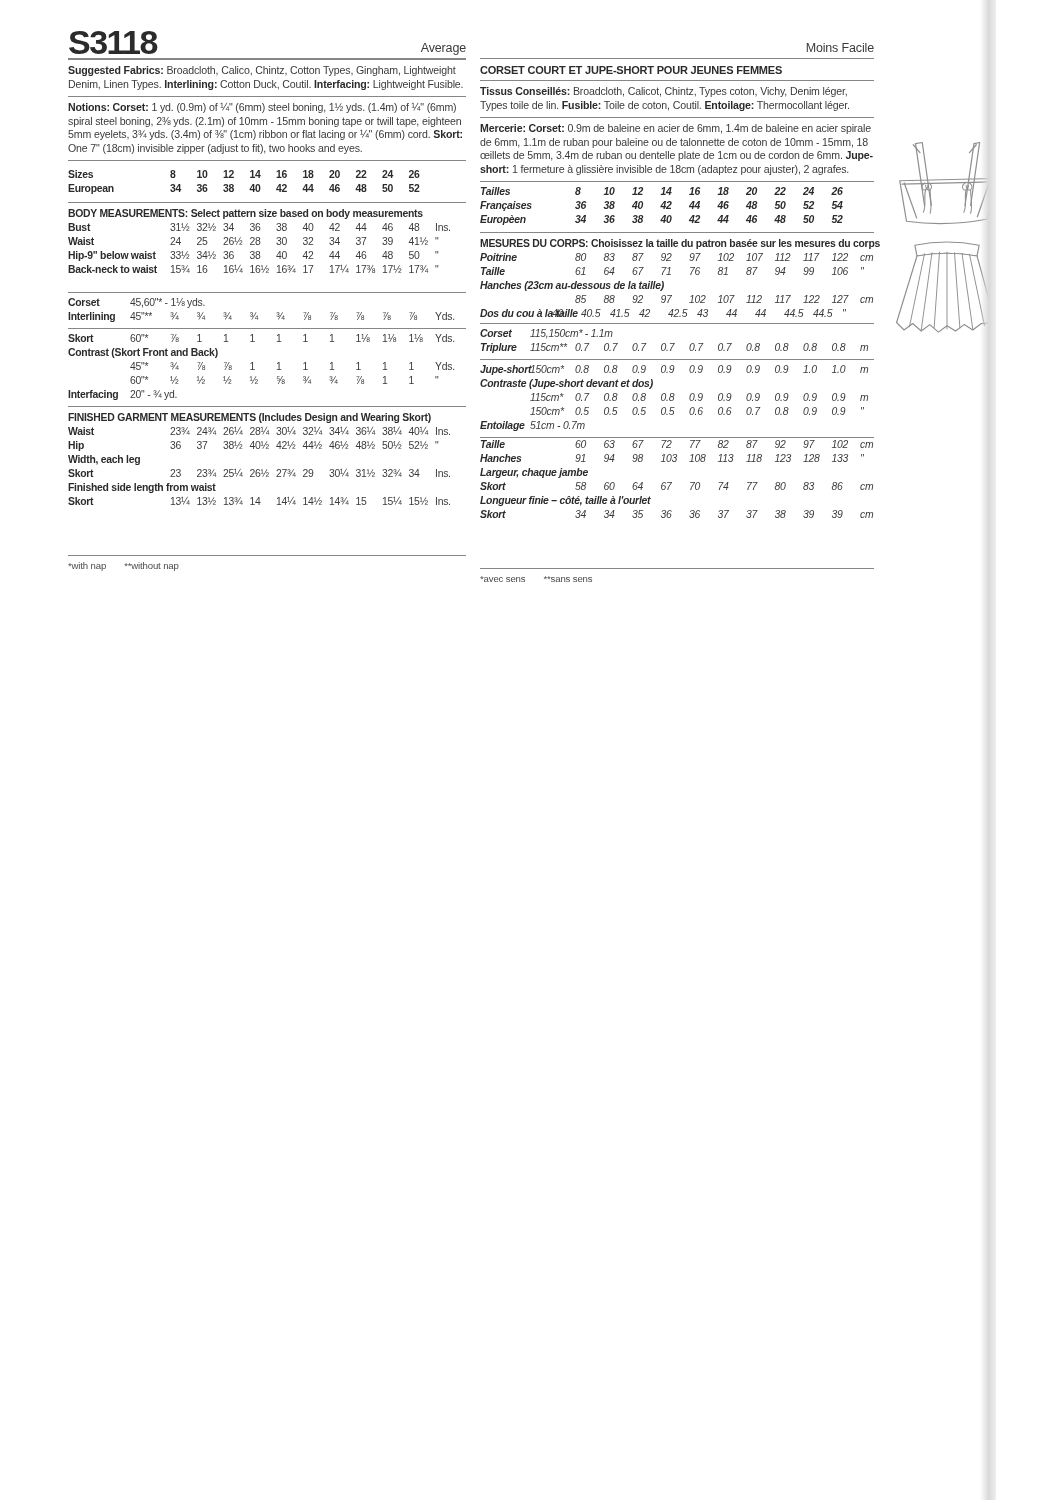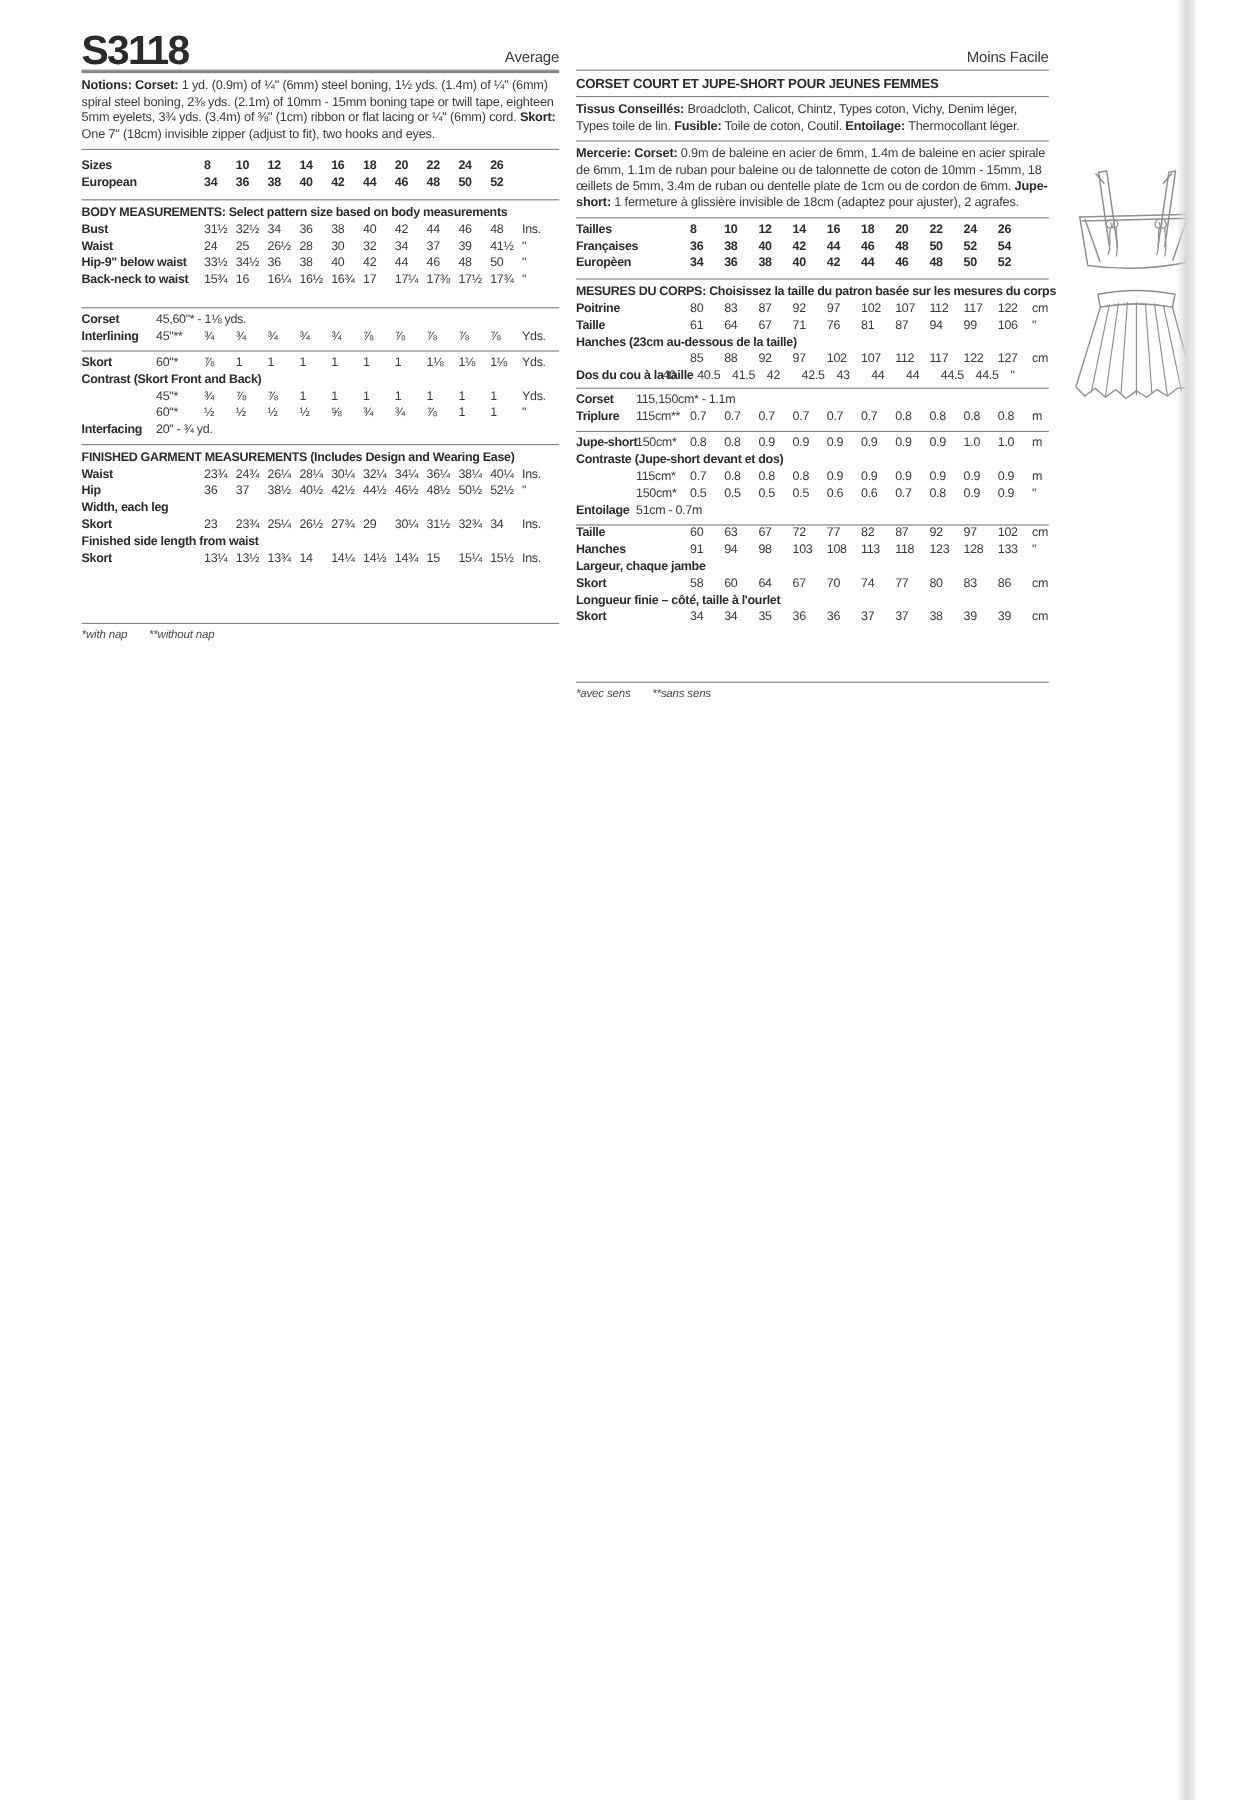--- a/index.html
+++ b/index.html
@@ -13,51 +13,52 @@
   .rule { height:1px; background:#868686; }
   .hdr-row { display:flex; justify-content:space-between; align-items:flex-end; height:25px; margin-bottom:3px; }
   .pattern-code { font-size:34px; font-weight:bold; color:#2b2b2b; letter-spacing:-1.5px; line-height:26px; }
   .difficulty { font-size:12.5px; color:#3a3a3a; line-height:14px; }
   .title-row { font-size:11px; font-weight:bold; color:#2b2b2b; padding:5px 0 4px 0; letter-spacing:-0.2px; }
   .para { font-size:10.6px; line-height:13.5px; padding:4px 0 5px 0; color:#3a3a3a; }
   .para b { color:#2b2b2b; }
   .tbl { font-size:10.4px; line-height:14px; letter-spacing:-0.25px; }
   .trow { display:grid; align-items:baseline; }
   .en-tbl .trow { grid-template-columns:62px 40px repeat(10, 26.5px) auto; }
-  .fr-tbl .trow { grid-template-columns:50px 45px repeat(10, 28.5px) auto; }
+  .fr-tbl .trow { grid-template-columns:50px 45px repeat(10, 28.5px) auto;font-style:italic; }
   .fr-tbl .trow.tight { grid-template-columns:72px repeat(10, 29px) auto; }
   .trow .row-label { font-weight:bold; color:#2b2b2b; white-space:nowrap; }
   .trow .row-text { grid-column:2 / -1; white-space:nowrap; }
   .trow .cell { white-space:nowrap; }
   .trow .cell.b { font-weight:bold; color:#2b2b2b; }
   .trow .full-label { grid-column:1 / -1; font-weight:bold; color:#2b2b2b; white-space:nowrap; }
   .sec-hdr { font-size:10.4px; font-weight:bold; color:#2b2b2b; line-height:15px; letter-spacing:-0.25px; white-space:nowrap; }
   .sizes-pad-en { padding:7px 0 6px 0; }
   .sizes-pad-fr { padding:3px 0 5px 0; }
   .pad-v { padding:3px 0 4px 0; }
   .gap-en { margin-bottom:15px; }
   .gap-fr { margin-bottom:2px; }
   .foot-space { height:46px; }
-  .footnote { font-size:9.6px; color:#4a4a4a; padding-top:4px;font-style:italic; }
+  .footnote { font-size:9.6px; color:#4a4a4a; padding-top:4px; }
   .footnote span { margin-right:18px; }
   .illos { position:absolute; left:888px; top:138px; width:118px; height:200px; }
   svg { display:block; }
 </style>
 </head>
 <body>
 
 <div class="sheet">
 
   <div class="col col-en">
     <div class="hdr-row">
       <span class="pattern-code">S3118</span>
       <span class="difficulty">Average</span>
     </div>
     <div class="rule"></div>
     <div class="rule"></div>
+    <div class="para"><b>Suggested Fabrics:</b><span> Broadcloth, Calico, Chintz, Cotton Types, Gingham, Lightweight Denim, Linen Types. </span><b>Interlining:</b><span> Cotton Duck, Coutil. </span><b>Interfacing:</b><span> Lightweight Fusible.</span></div>
     <div class="rule"></div>
     <div class="para"><b>Notions: Corset:</b><span> 1 yd. (0.9m) of ¼" (6mm) steel boning, 1½ yds. (1.4m) of ¼" (6mm) spiral steel boning, 2⅜ yds. (2.1m) of 10mm - 15mm boning tape or twill tape, eighteen 5mm eyelets, 3¾ yds. (3.4m) of ⅜" (1cm) ribbon or flat lacing or ¼" (6mm) cord. </span><b>Skort:</b><span> One 7" (18cm) invisible zipper (adjust to fit), two hooks and eyes.</span></div>
     <div class="rule"></div>
     <div class="tbl en-tbl sizes-pad-en">
         <div class="trow">
           <span class="row-label">Sizes</span>
           <span class="cell w"></span>
           <span class="cell b">8</span>
           <span class="cell b">10</span>
           <span class="cell b">12</span>
@@ -221,21 +222,21 @@
           <span class="cell">1</span>
           <span class="cell">1</span>
           <span class="cell unit">"</span>
         </div>
         <div class="trow">
           <span class="row-label">Interfacing</span>
           <span class="row-text">20" - ¾ yd.</span>
         </div>
       </div>
     <div class="rule"></div>
-    <div class="sec-hdr" style="padding-top:3px;">FINISHED GARMENT MEASUREMENTS (Includes Design and Wearing Ease)</div>
+    <div class="sec-hdr" style="padding-top:3px;">FINISHED GARMENT MEASUREMENTS (Includes Design and Wearing Skort)</div>
     <div class="tbl en-tbl">
         <div class="trow">
           <span class="row-label">Waist</span>
           <span class="cell w"></span>
           <span class="cell">23¾</span>
           <span class="cell">24¾</span>
           <span class="cell">26¼</span>
           <span class="cell">28¼</span>
           <span class="cell">30¼</span>
           <span class="cell">32¼</span>

